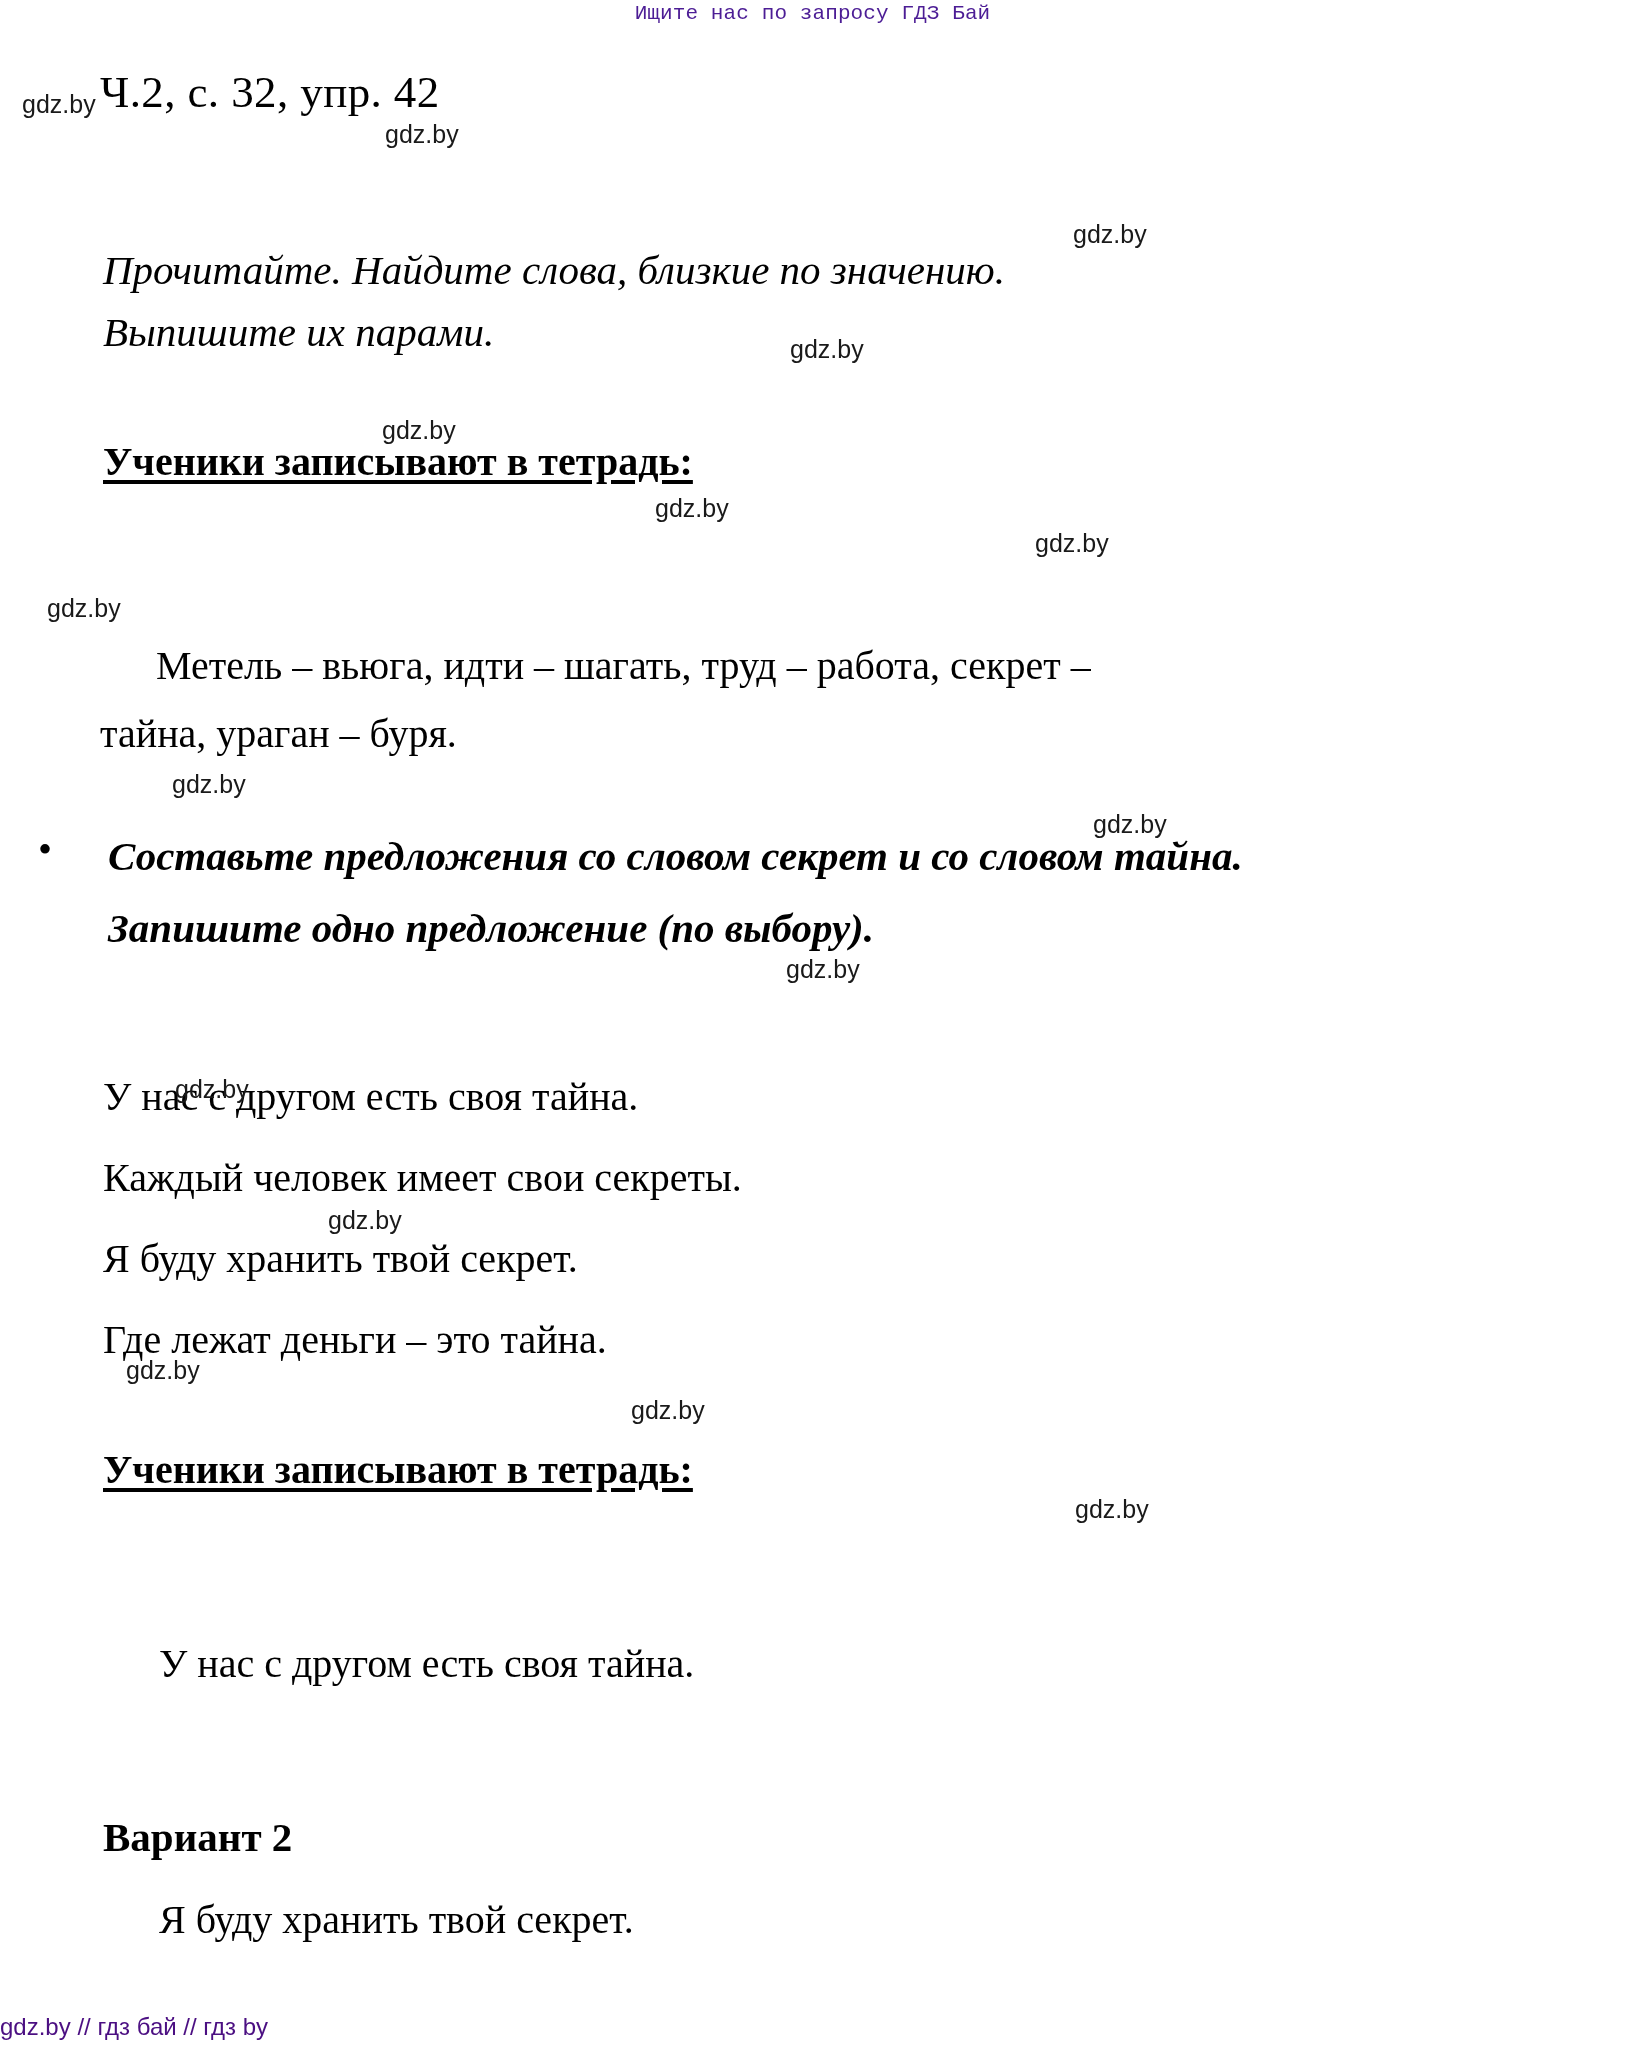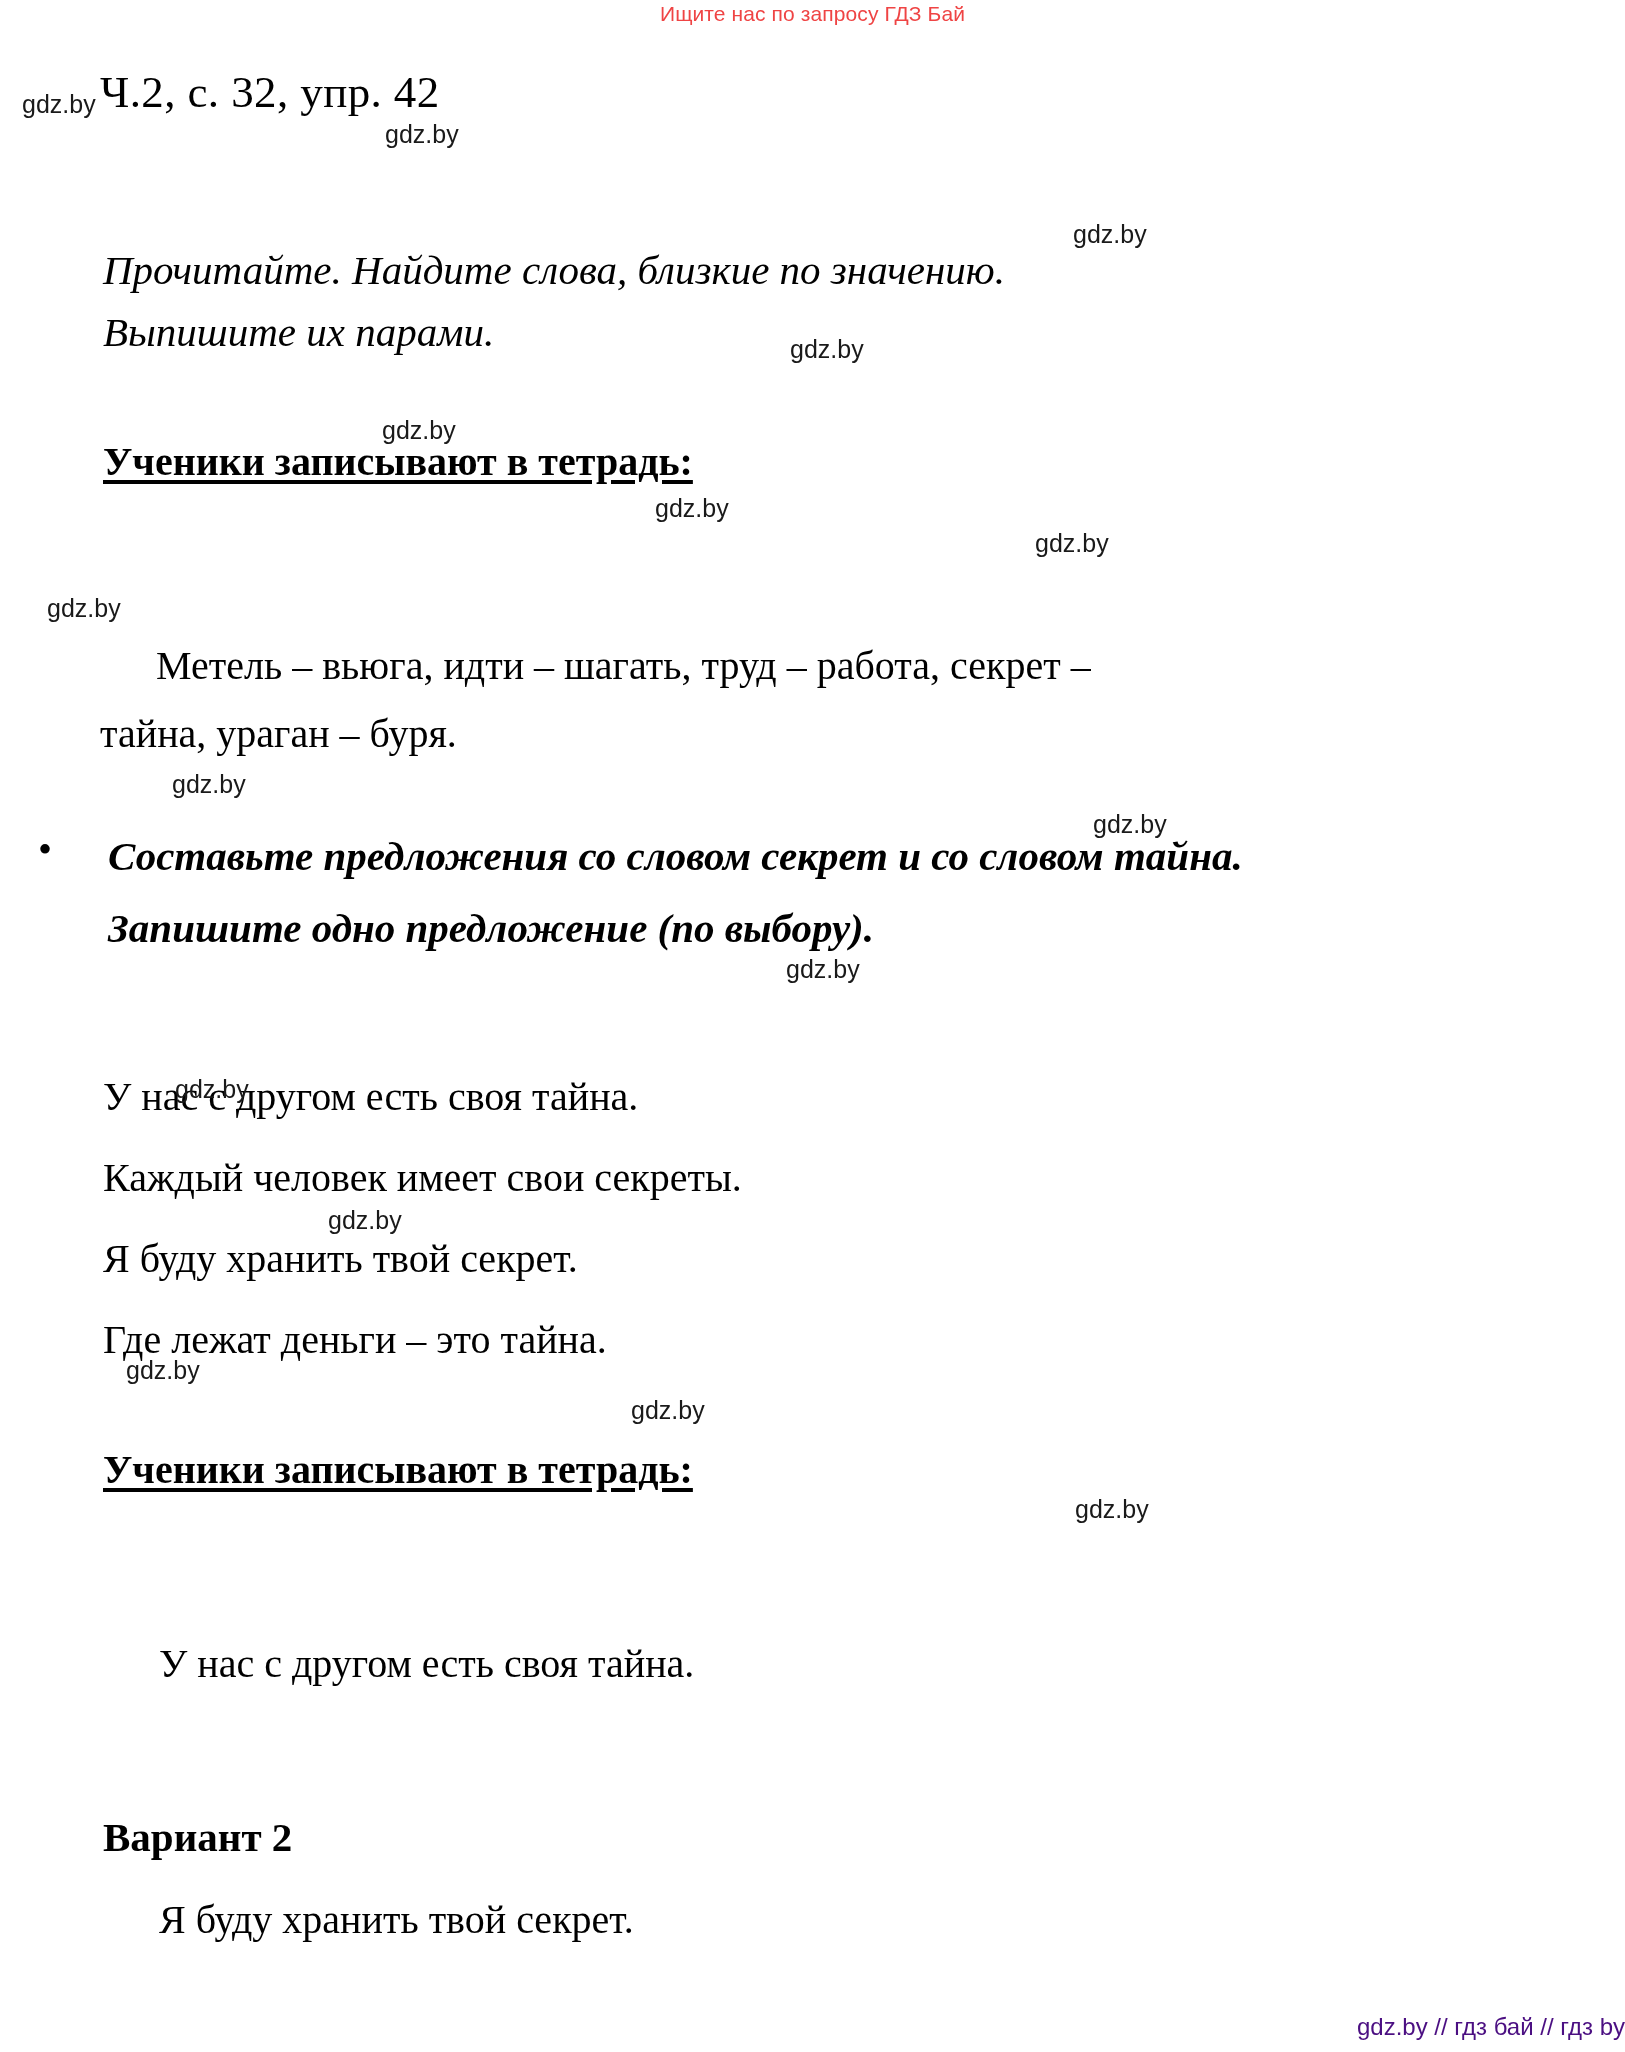--- a/index.html
+++ b/index.html
@@ -20,23 +20,23 @@
     overflow: hidden;
   }
 
   
   .promo-banner {
     position: absolute;
     top: 0;
     left: 0;
     width: 1625px;
     text-align: center;
-    font-family: Liberation Sans, sans-serif;
+    font-family: Liberation Mono, monospace;
     font-size: 21px;
-    color: #ef4444;
+    color: #4c1d95;
     letter-spacing: 0.1px;
     line-height: 28px;
     white-space: nowrap;
   }
 
   
   .wm {
     position: absolute;
     font-family: "Liberation Sans", "DejaVu Sans", sans-serif;
     font-size: 25px;
@@ -159,21 +159,21 @@
     text-indent: 56px;
     white-space: nowrap;
   }
 
   
   .site-footer {
     position: absolute;
     left: 0;
     top: 2012px;
     width: 1625px;
-    text-align: right;
+    text-align: left;
     font-family: "Liberation Sans", "DejaVu Sans", sans-serif;
     font-size: 24px;
     color: #4b0f82;
     white-space: nowrap;
     line-height: 30px;
   }
 </style>
 </head>
 <body>
 

